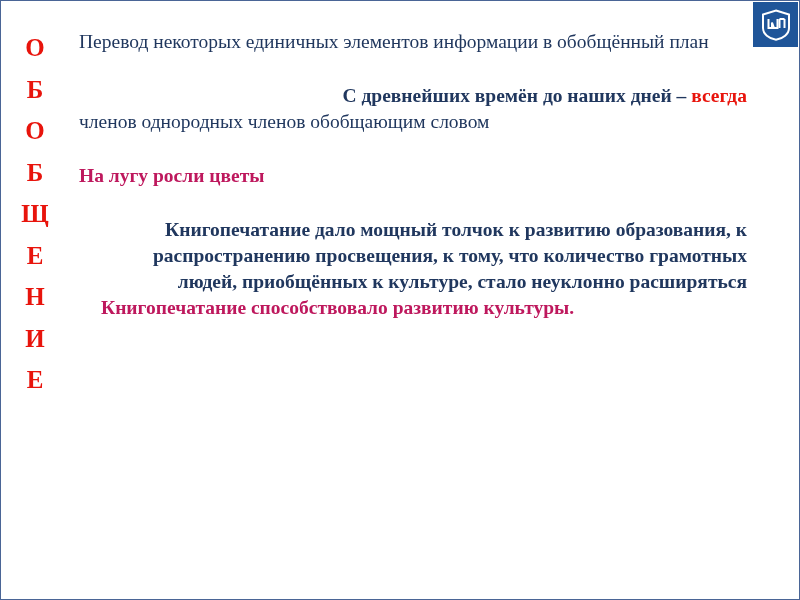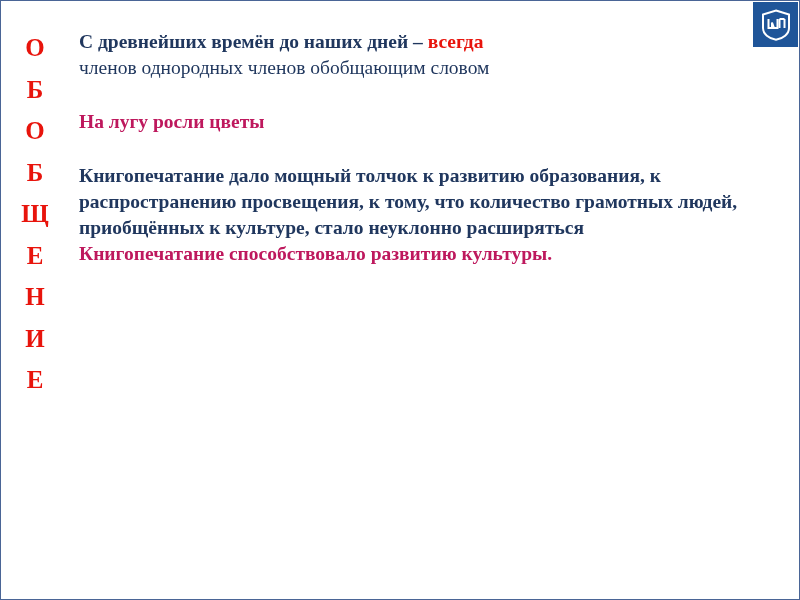--- a/index.html
+++ b/index.html
@@ -59,29 +59,29 @@
   .content {
     position: absolute;
     left: 78px;
     top: 28px;
     width: 668px;
   }
 
   .block {
     margin: 0 0 28px 0;
   }
-  .block:last-child { margin-bottom: 0; }
+  .block:last-child { margin-bottom: 0; margin-left: 22px; }
 
   .line {
     font-size: 19.5px;
     line-height: 26px;
     color: #20375e;
     white-space: normal;
   }
-  .line.bold { font-weight: bold; }
+  .line.bold { font-weight: bold; text-align: right; }
   .line.red  { color: #be185d; font-weight: bold; }
   .accent-red { color: #e8140c; font-weight: bold; }
 </style>
 </head>
 <body>
 
 <div class="slide">
 
   <div class="logo-badge">
     <svg width="30" height="32" viewBox="0 0 30 32" aria-hidden="true">
@@ -98,20 +98,23 @@
     <div class="vchar">Б</div>
     <div class="vchar">Щ</div>
     <div class="vchar">Е</div>
     <div class="vchar">Н</div>
     <div class="vchar">И</div>
     <div class="vchar">Е</div>
   </div>
 
   <div class="content">
 
+    <div class="block">
+      <div class="line">Перевод некоторых единичных элементов информации в обобщённый план</div>
+    </div>
 
     <div class="block">
       <div class="line bold"><span>С древнейших времён до наших дней – </span><span class="accent-red">всегда</span></div>
       <div class="line">членов однородных членов обобщающим словом</div>
     </div>
 
     <div class="block">
       <div class="line red">На лугу росли цветы</div>
     </div>
 

